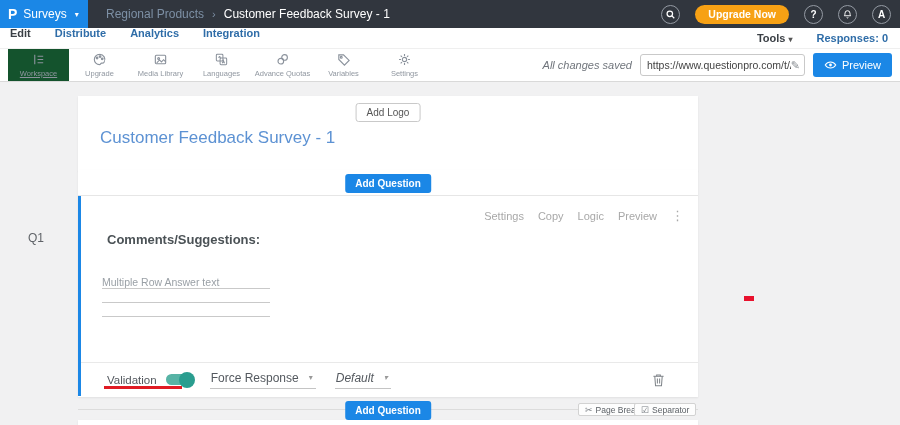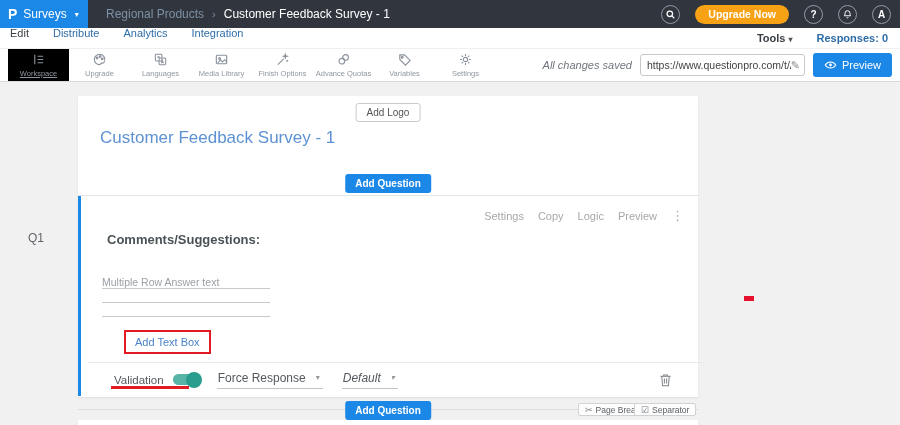--- a/index.html
+++ b/index.html
@@ -15,31 +15,31 @@
   .crumbs { display:flex; align-items:center; gap:8px; margin-left:18px; font-size:12px; }
   .crumb-parent { color:#7d90a5; cursor:pointer; }
   .crumb-sep { color:#7d90a5; font-size:11px; }
   .crumb-current { color:#ffffff; }
   .top-actions { margin-left:auto; display:flex; align-items:center; gap:15px; padding-right:9px; }
   .circle-btn { width:19px; height:19px; border-radius:50%; border:1.5px solid #949aa3; color:#fff; display:flex; align-items:center; justify-content:center; font-size:10px; font-weight:bold; cursor:pointer; background:transparent; }
   .upgrade-btn { background:#f7a114; color:#fff; border:none; border-radius:11px; height:19px; padding:0 13px; font-size:10.5px; font-weight:bold; cursor:pointer; font-family:inherit; }
 
   
   .subnav { position:absolute; top:28px; left:0; width:900px; height:21px; background:#fff; display:flex; align-items:center; padding:0 12px 0 10px; border-bottom:1px solid #efefef; }
-  .subnav .nav-item { font-size:11px; font-weight:normal; color:#2f6da8; margin-right:24px; cursor:pointer; padding-bottom:10px; }
+  .subnav .nav-item { font-size:11px; font-weight:bold; color:#2f6da8; margin-right:24px; cursor:pointer; padding-bottom:10px; }
   .subnav .nav-item.active { color:#3a3f45; border-bottom:1px solid #4a4f55; }
   .subnav .right { margin-left:auto; display:flex; align-items:center; gap:24px; }
   .tools-dd { font-size:11px; font-weight:bold; color:#3a3f45; cursor:pointer; }
   .tools-dd .caret { font-size:8px; color:#555; }
   .responses { font-size:11px; font-weight:bold; color:#2f6da8; cursor:pointer; }
 
   
   .toolbar { position:absolute; top:49px; left:0; width:900px; height:33px; background:#fff; border-bottom:1px solid #d9d9d9; display:flex; align-items:stretch; padding-left:8px; }
   .tool { width:61px; display:flex; flex-direction:column; align-items:center; justify-content:center; gap:2px; cursor:pointer; color:#8b929c; }
-  .tool.active { background:#000000;text-decoration:underline; }
+  .tool.active { background:#14532d;text-decoration:underline; }
   .tool .tlabel { font-size:7.5px; color:#9097a0; white-space:nowrap; }
   .tool svg { display:block; }
   .toolbar-right { margin-left:auto; display:flex; align-items:center; gap:8px; padding-right:8px; }
   .saved-status { font-size:11px; font-style:italic; color:#70757c; }
   .url-wrap { width:165px; height:22px; border:1px solid #c9c9c9; border-radius:3px; background:#fff; display:flex; align-items:center; padding:0 4px 0 6px; }
   .url-wrap input { border:none; outline:none; flex:1; min-width:0; font-size:10.5px; color:#444; font-family:inherit; background:transparent; }
   .pencil { font-size:11px; color:#8a8f94; cursor:pointer; }
   .preview-btn { background:#1b87e6; color:#fff; border:none; border-radius:3px; height:24px; padding:0 11px; font-size:11px; display:flex; align-items:center; gap:5px; cursor:pointer; font-family:inherit; }
 
   
@@ -56,21 +56,21 @@
   .qs-body { position:relative; height:200px; border-left:3px solid #1b87e6; }
   .q-menu { position:absolute; top:12px; right:14px; display:flex; align-items:center; gap:14px; }
   .q-menu .mlink { font-size:11px; color:#a8a8a8; cursor:pointer; }
   .kebab { font-size:13px; color:#a8a8a8; cursor:pointer; }
   .q-text { position:absolute; left:26px; top:36px; font-size:13px; font-weight:bold; color:#4b5256; cursor:text; }
   .answers { position:absolute; left:21px; top:79px; width:168px; }
   .answers input { display:block; width:168px; height:14px; border:none; border-bottom:1px solid #c9c9c9; outline:none; font-size:10.5px; color:#555; font-family:inherit; background:transparent; }
   .answers input::placeholder { color:#9aa0a6; }
   .atb-wrap { position:absolute; left:43px; top:134px; border:2px solid #e01b24; }
   .add-text-box { display:block; background:#fff; border:none; padding:4px 9px; font-size:11px; color:#4a83c7; cursor:pointer; font-family:inherit; }
-  .validation-bar { position:absolute; left:7px; bottom:0; width:100%; height:34px; border-top:1px solid #e9e9e9; display:flex; align-items:center; padding-left:26px; }
+  .validation-bar { position:absolute; left:0; bottom:0; width:100%; height:34px; border-top:1px solid #e9e9e9; display:flex; align-items:center; padding-left:26px; }
   .v-label { font-size:11.5px; color:#54595f; }
   .toggle { width:27px; height:11px; border-radius:6px; background:#57b3a5; margin-left:9px; position:relative; cursor:pointer; }
   .toggle .knob { position:absolute; right:-2px; top:-2.5px; width:16px; height:16px; border-radius:50%; background:#2a9d8f; }
   .red-underline { position:absolute; left:23px; top:23px; width:78px; height:2.5px; background:#e01b24; }
   .uselect { display:flex; align-items:center; gap:10px; border-bottom:1px solid #c4c4c4; padding:0 3px 3px 1px; cursor:pointer; }
   .uselect .sval { font-size:12px; color:#54595f; }
   .uselect .caret { font-size:8px; color:#999; }
   .fr-select { margin-left:17px; }
   .def-select { margin-left:19px;font-style:italic; }
   .trash-btn { margin-left:auto; margin-right:33px; background:none; border:none; cursor:pointer; padding:0; line-height:0; }
@@ -143,43 +143,35 @@
   <div class="tool">
     <svg width="15" height="15" viewBox="0 0 16 16" fill="none" stroke="currentColor" stroke-width="1.2">
         <path d="M8 2.5a5.5 5.5 0 1 0 0 11c1.2 0 1.2-1.6 2.2-1.6 1.1 0 2.1.2 2.7-1A5.5 5.5 0 0 0 8 2.5z"></path>
         <circle cx="5.4" cy="6.4" r=".9" fill="currentColor"></circle>
         <circle cx="8.6" cy="4.9" r=".9" fill="currentColor"></circle>
         <circle cx="10.9" cy="7.3" r=".9" fill="currentColor"></circle>
       </svg>
     <span class="tlabel">Upgrade</span>
   </div>
   <div class="tool">
+    <svg width="15" height="15" viewBox="0 0 16 16" fill="none" stroke="currentColor" stroke-width="1.2">
+        <rect x="2.5" y="3.5" width="11" height="9" rx="1"></rect>
+        <circle cx="6" cy="6.8" r="1"></circle>
+        <path d="M4 11.5l3-3 2 2 2.3-2.3 2.2 2.3"></path>
+      </svg>
+    <span class="tlabel">Media Library</span>
+  </div>
+  <div class="tool">
     <svg width="15" height="15" viewBox="0 0 16 16" fill="none" stroke="currentColor" stroke-width="1.1">
         <rect x="2.5" y="2.5" width="7" height="7" rx="1"></rect>
         <rect x="6.5" y="6.5" width="7" height="7" rx="1"></rect>
         <path d="M4.5 5.5h3M6 4.3v1.2"></path>
         <path d="M8.8 12l1.2-3 1.2 3M9.2 11h1.6"></path>
       </svg>
     <span class="tlabel">Languages</span>
-  </div>
-  <div class="tool">
-    <svg width="15" height="15" viewBox="0 0 16 16" fill="none" stroke="currentColor" stroke-width="1.2">
-        <rect x="2.5" y="3.5" width="11" height="9" rx="1"></rect>
-        <circle cx="6" cy="6.8" r="1"></circle>
-        <path d="M4 11.5l3-3 2 2 2.3-2.3 2.2 2.3"></path>
-      </svg>
-    <span class="tlabel">Media Library</span>
-  </div>
-  <div class="tool">
-    <svg width="15" height="15" viewBox="0 0 16 16" fill="none" stroke="currentColor" stroke-width="1.2">
-        <path d="M3 13.5L9.5 7"></path>
-        <path d="M11 2.5l.5 1.5L13 4.5l-1.5.5L11 6.5l-.5-1.5L9 4.5l1.5-.5z"></path>
-        <path d="M13 8.5v2M12 9.5h2"></path>
-      </svg>
-    <span class="tlabel">Finish Options</span>
   </div>
   <div class="tool">
     <svg width="15" height="15" viewBox="0 0 16 16" fill="none" stroke="currentColor" stroke-width="1.2">
         <circle cx="6.2" cy="9.8" r="3"></circle>
         <circle cx="10.2" cy="5.8" r="3"></circle>
         <path d="M7.8 8.2l1-1"></path>
       </svg>
     <span class="tlabel">Advance Quotas</span>
   </div>
   <div class="tool">
@@ -231,23 +223,20 @@
         <span class="mlink">Copy</span>
         <span class="mlink">Logic</span>
         <span class="mlink">Preview</span>
         <span class="kebab">⋮</span>
       </div>
       <div class="q-text">Comments/Suggestions:</div>
       <div class="answers">
         <input type="text" placeholder="Multiple Row Answer text" style="">
         <input type="text" style="">
         <input type="text" style="">
-      </div>
-      <div class="atb-wrap">
-        <button class="add-text-box">Add Text Box</button>
       </div>
       <div class="validation-bar">
         <span class="v-label">Validation</span>
         <div class="toggle">
             <div class="knob"></div>
           </div>
         <div class="red-underline"></div>
         <div class="uselect fr-select">
           <span class="sval">Force Response</span>
           <span class="caret">▾</span>

